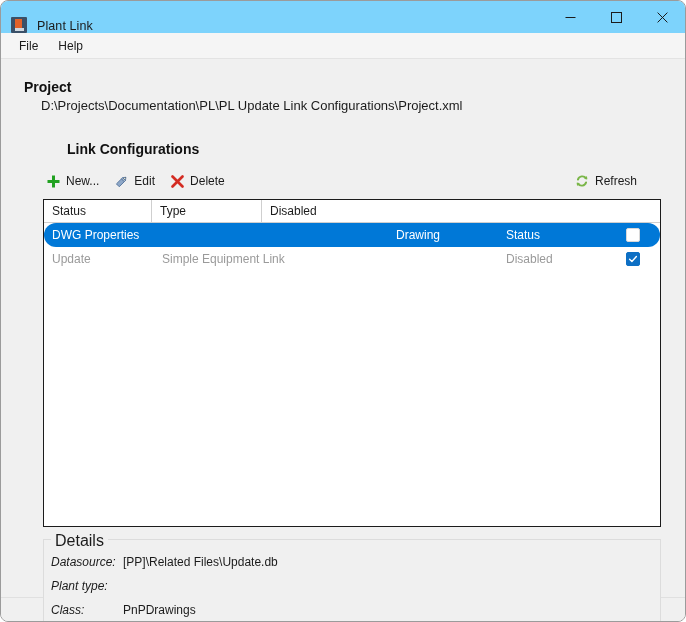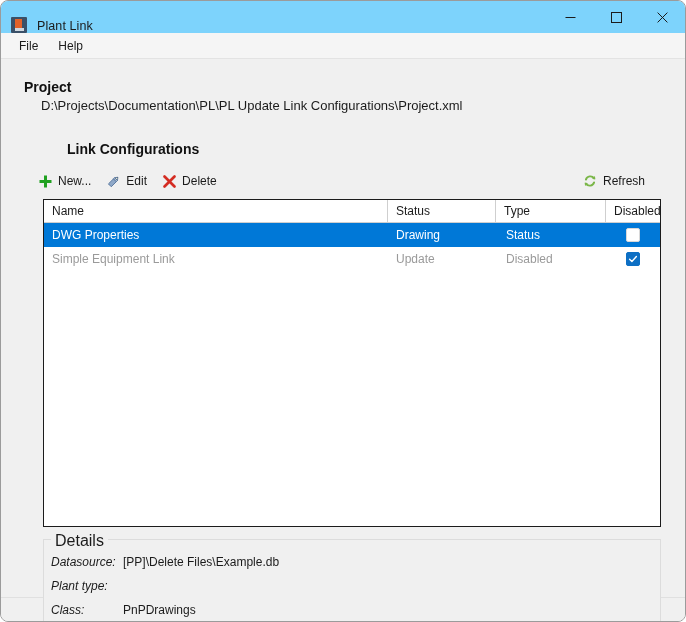--- a/index.html
+++ b/index.html
@@ -119,21 +119,21 @@
     left: 40px; top: 39px;
     font-size: 13px;
     color: #1b1b1b;
     white-space: nowrap;
   }
   #linkcfg-label { left: 26px; top: 82px; margin-left: 40px; }
 
   
   #toolbar {
     position: absolute;
-    left: 34px; top: 111px;
+    left: 42px; top: 111px;
     width: 616px;
     height: 22px;
   }
   .tb-group { display: flex; align-items: center; height: 22px; float: left; }
   .tb-btn {
     display: inline-flex;
     align-items: center;
     height: 22px;
     padding: 0 6px 0 2px;
     margin-right: 6px;
@@ -145,21 +145,21 @@
   }
   .tb-btn .glyph {
     display: inline-flex;
     width: 16px; height: 16px;
     align-items: center; justify-content: center;
     margin-right: 5px;
     flex: 0 0 16px;
   }
   #refresh-button {
     float: right;
-    margin-right: 0;
+    margin-right: 16px;
     text-align: right;
   }
 
   
   #list-container {
     position: absolute;
     left: 42px; top: 140px;
     width: 618px;
     height: 328px;
     box-sizing: border-box;
@@ -182,20 +182,21 @@
     box-sizing: border-box;
     border-right: 1px solid #cfcfcf;
     height: 22px;
   }
   #grid-header .hcell:last-child { border-right: none; }
 
   .grid-row {
     display: flex;
     height: 24px;
     align-items: flex-end;
+    border-radius: 12px;
   }
   .grid-row.selected { background: #0078d7; }
   .grid-row .cell {
     font-size: 12px;
     padding-left: 8px;
     box-sizing: border-box;
     display: flex;
     align-items: center;
     height: 24px;
     white-space: nowrap;
@@ -357,54 +358,53 @@
             <polygon points="2.1,12.0 1.6,8.7 4.9,9.3" fill="#7ab648"></polygon>
           </svg>
         </span>
         <span>Refresh</span>
       </button>
     </div>
 
     <div id="list-container">
 
       <div id="grid-header">
-        <div class="hcell col-name">Name</div>
         <div class="hcell col-status">Status</div>
         <div class="hcell col-type">Type</div>
         <div class="hcell col-disabled" style="justify-content:flex-start;padding-left:8px !important;">Disabled</div>
       </div>
 
       <div class="grid-row selected">
         <div class="cell col-name">DWG Properties</div>
         <div class="cell col-type">Drawing</div>
         <div class="cell col-status">Status</div>
         <div class="cell col-disabled">
           <span class="cbox unchecked"></span>
         </div>
       </div>
 
       <div class="grid-row dim">
+        <div class="cell col-type">Update</div>
         <div class="cell col-name">Simple Equipment Link</div>
-        <div class="cell col-type">Update</div>
         <div class="cell col-status">Disabled</div>
         <div class="cell col-disabled">
           <span class="cbox checked">
             <svg width="10" height="10" viewBox="0 0 10 10">
               <polyline points="1.6,5.2 3.9,7.4 8.4,2.6" fill="none" stroke="#ffffff" stroke-width="1.4" stroke-linecap="round" stroke-linejoin="round"></polyline>
             </svg>
           </span>
         </div>
       </div>
     </div>
 
     <div id="details-group"></div>
     <div id="details-legend">Details</div>
 
     <div class="detail-row detail-key row-1">Datasource:</div>
-    <div class="detail-row detail-val row-1">[PP]\Delete Files\Example.db</div>
+    <div class="detail-row detail-val row-1">[PP]\Related Files\Update.db</div>
 
     <div class="detail-row detail-key row-2">Plant type:</div>
 
     <div class="detail-row detail-key row-3">Class:</div>
     <div class="detail-row detail-val row-3">PnPDrawings</div>
 
   </div>
 
   <div id="statusbar"></div>
 

